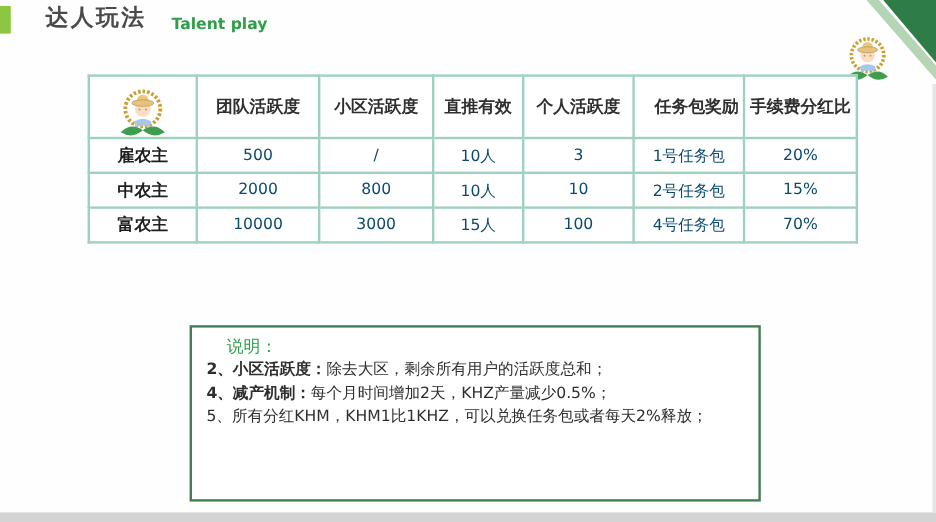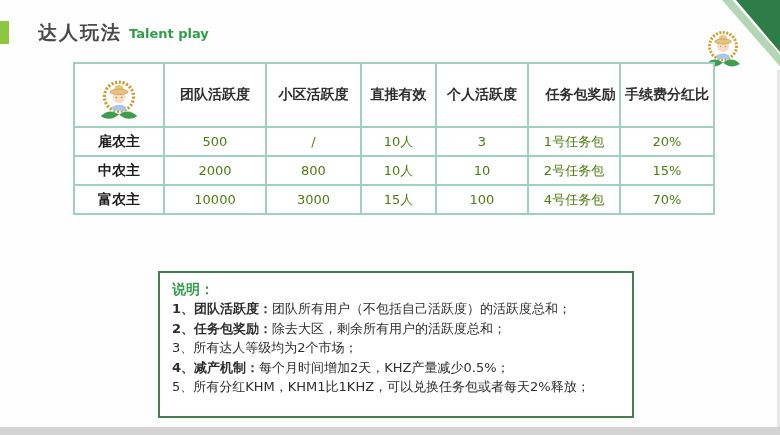--- a/index.html
+++ b/index.html
@@ -13,49 +13,49 @@
     --bottom-strip:#d4d4d4;
   }
   *{box-sizing:border-box;}
   html,body{margin:0;padding:0;}
   body{
     width:780px;height:435px;position:relative;overflow:hidden;
     background:#fefefe;
     font-family:"DejaVu Sans","Liberation Sans",sans-serif;
   }
   
-  .page-header{position:absolute;top:19px;left:0;height:26px;display:flex;align-items:center;}
+  .page-header{position:absolute;top:2px;left:0;height:26px;display:flex;align-items:flex-end;}
   .accent-block{width:9px;height:23px;background:var(--accent-green);flex:0 0 auto;}
   .page-title{font-size:19px;font-weight:bold;color:#4a4a4a;margin:0 0 0 29px;letter-spacing:2px;line-height:26px;}
-  .page-subtitle{font-size:13px;color:var(--title-green);font-weight:bold;margin-left:7px;padding-top:3px;}
+  .page-subtitle{font-size:13px;color:var(--title-green);font-weight:bold;margin-left:21px;padding-top:3px;}
   
   .corner-triangle{position:absolute;top:0;right:0;width:44px;height:52px;background:var(--corner-dark);
     clip-path:polygon(0 0,100% 0,100% 100%);}
   .corner-stripe{position:absolute;top:0;right:0;width:58px;height:70px;background:var(--corner-light);
     clip-path:polygon(0 0,18% 0,100% 78%,100% 95%);}
   .corner-logo{position:absolute;top:22px;left:698px;width:50px;height:54px;}
   .corner-logo svg{width:100%;height:100%;}
   
   .levels-table{position:absolute;left:73px;top:62px;width:640px;border-collapse:collapse;table-layout:fixed;background:#fff;}
   .levels-table th,.levels-table td{border:2px solid var(--table-border);text-align:center;vertical-align:middle;padding:0;}
-  .levels-table th{height:64px;font-size:14px;font-weight:bold;color:#2f2f2f;}
-  .levels-table td{height:29px;font-size:13px;color:#4d7c0f;}
+  .levels-table th{height:52px;font-size:14px;font-weight:bold;color:#2f2f2f;}
+  .levels-table td{height:29px;font-size:13px;color:#0c4a6e;}
   .levels-table td.level{font-weight:bold;font-size:14px;color:#1f1f1f;}
   .levels-table th:nth-child(1){width:90px;}
   .levels-table th:nth-child(2){width:102px;}
   .levels-table th:nth-child(3){width:95px;}
   .levels-table th:nth-child(4){width:75px;}
   .levels-table th:nth-child(5){width:92px;border-radius:18px;}
   .levels-table th:nth-child(6){width:92px;padding-left:13px;}
   .levels-table th:nth-child(7){width:94px;text-align:center;}
   .table-logo{width:54px;height:44px;display:inline-block;vertical-align:middle;}
   
   .notes-box{position:absolute;left:158px;top:271px;width:476px;height:147px;
     border:2px solid var(--box-border);background:#fff;padding:6px 12px;}
-  .notes-heading{font-size:14px;font-weight:bold;color:var(--notes-green);line-height:20px;}
+  .notes-heading{font-size:14px;font-weight:normal;color:var(--notes-green);line-height:20px;margin-left:17px;}
   .note-line{font-size:13px;color:#2e2e2e;line-height:19.5px;white-space:nowrap;}
   .note-line .b{font-weight:bold;}
   
   .bottom-strip{position:absolute;left:0;bottom:0;width:100%;height:8px;background:var(--bottom-strip);}
   .right-edge{position:absolute;right:0;top:70px;bottom:8px;width:3px;background:#e6e6e6;}
 </style>
 </head>
 <body>
 
 <div class="page-header">
@@ -131,22 +131,20 @@
         <td>100</td>
         <td>4号任务包</td>
         <td>70%</td>
       </tr>
     </tbody>
 </table>
 
 <section class="notes-box">
   <div class="notes-heading">说明：</div>
   <div id="notes-list">
-      <div class="note-line"><span class="b">1、</span><span class="b">团队活跃度：</span><span>团队所有用户（不包括自己活跃度）的活跃度总和；</span></div>
-      <div class="note-line"><span class="b">2、</span><span class="b">任务包奖励：</span><span>除去大区，剩余所有用户的活跃度总和；</span></div>
-      <div class="note-line"><span class="">3、</span><span class="b"></span><span>所有达人等级均为2个市场；</span></div>
+      <div class="note-line"><span class="b">2、</span><span class="b">小区活跃度：</span><span>除去大区，剩余所有用户的活跃度总和；</span></div>
       <div class="note-line"><span class="b">4、</span><span class="b">减产机制：</span><span>每个月时间增加2天，KHZ产量减少0.5%；</span></div>
       <div class="note-line"><span class="">5、</span><span class="b"></span><span>所有分红KHM，KHM1比1KHZ，可以兑换任务包或者每天2%释放；</span></div>
     </div>
 </section>
 
 <div class="right-edge"></div>
 <div class="bottom-strip"></div>
 
 </body></html>

